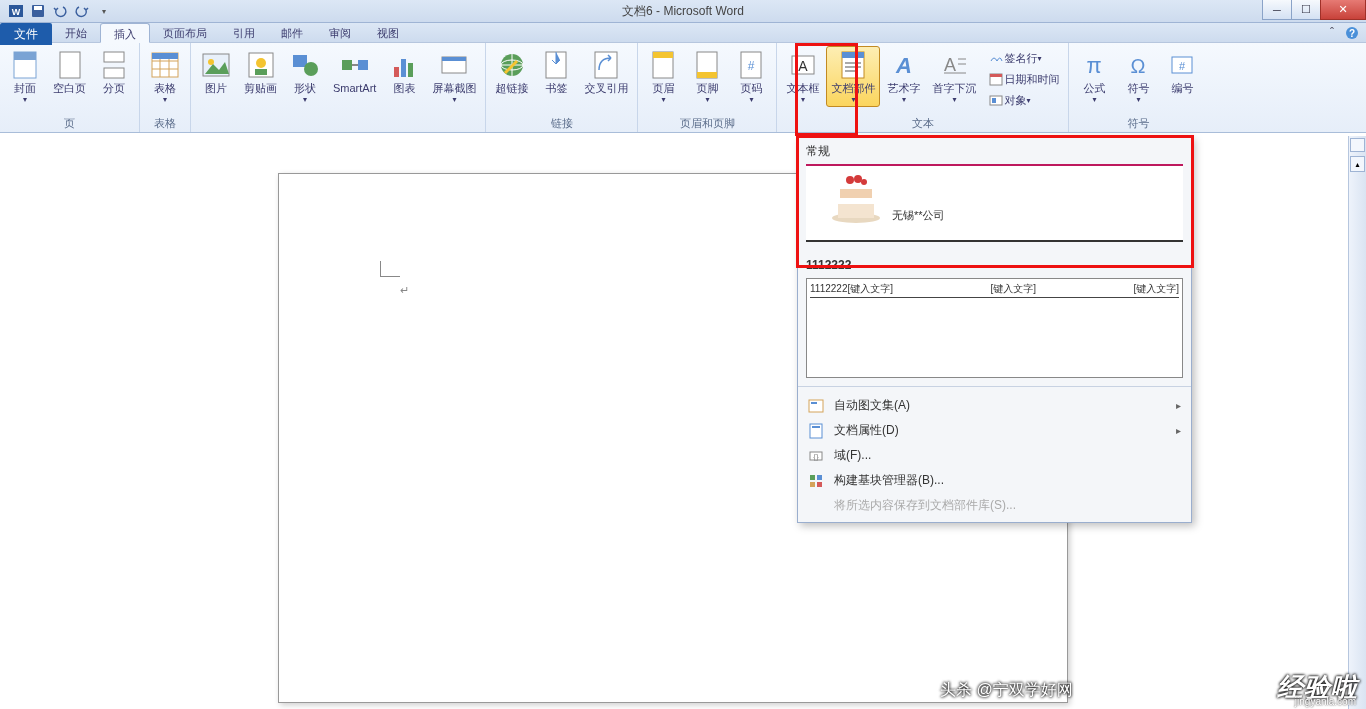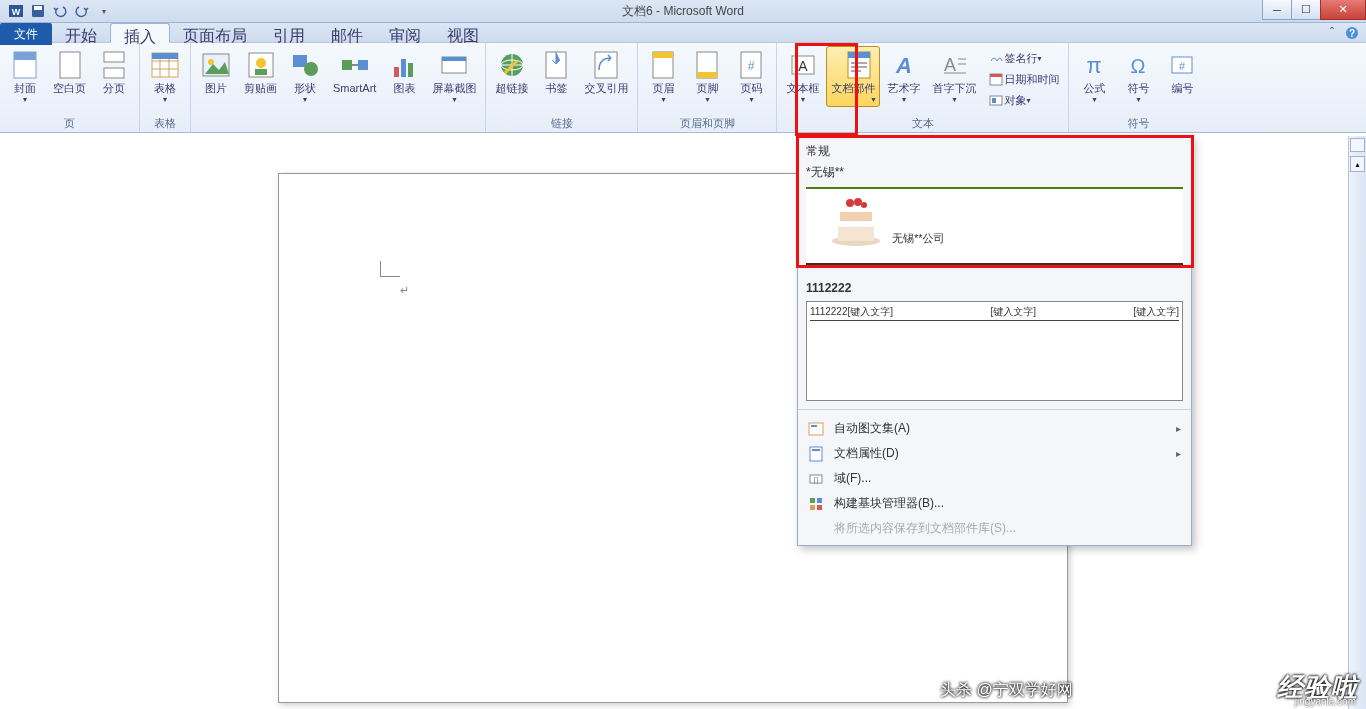--- a/index.html
+++ b/index.html
@@ -12,50 +12,50 @@
 .qat-btn svg { display:block; }
 .titlebar-title { position: absolute; left: 0; right: 0; text-align: center; font-size: 12px; color: #444; pointer-events:none;}
 .win-controls { position: absolute; right: 0; top: 0; display: flex; }
 .win-btn { width: 30px; height: 20px; background: linear-gradient(#f6f9fd,#d4e1f3); border:1px solid #8aa3c8; border-top:none; display:flex; align-items:center; justify-content:center; font-size:11px; color:#334; }
 .win-btn.close { width: 46px; background: linear-gradient(#e67a74,#c8423a); color:#fff; border-color:#a03028; }
 .win-btn.max, .win-btn.min { margin-right:-1px; }
 
 
 .tabbar { height: 20px; background: linear-gradient(#dce7f5,#cddbee); display: flex; padding-left: 0; border-bottom:1px solid #b6c6de; position:relative;}
 .file-tab { background: #1e5cab; color: #fff; font-size: 12px; padding: 3px 14px; height: 22px; display:flex; align-items:center; border-top-left-radius:2px; border-top-right-radius:2px;}
-.tab { font-size: 16px; color: #3b3b6d; padding: 3px 13px; cursor:pointer; }
+.tab { font-size: 11px; color: #3b3b6d; padding: 3px 13px; cursor:pointer; }
 .tab.active { background: #f5f9fe; border:1px solid #9fb4d4; border-bottom:1px solid #f5f9fe; border-top-left-radius:3px; border-top-right-radius:3px; margin-bottom:-1px; }
 .help { position:absolute; right:6px; top:2px; display:flex; gap:4px; }
 .help-btn { width:16px; height:16px; display:flex; align-items:center; justify-content:center; font-size:12px; color:#4a6; }
 
 
 .ribbon { height: 90px; background: linear-gradient(#f5f9fe,#e6eef9); border-bottom:1px solid #a9bdd9; display:flex; }
 .group { border-right:1px solid #c8d6ea; display:flex; flex-direction:column; }
 .group-items { flex:1; display:flex; align-items:flex-start; padding:3px 4px 0 4px; gap:2px;}
 .group-label { height:16px; font-size:11px; color:#5a6c8a; text-align:center; padding-bottom:1px; position:relative;}
 .big-btn { display:flex; flex-direction:column; align-items:center; padding:2px 4px; min-width:38px; border:1px solid transparent; border-radius:3px; cursor:pointer; }
-.big-btn.highlight { background:linear-gradient(#fdeeb3,#fbd55e); border:1px solid #c28a22;align-items:flex-end; }
+.big-btn.highlight { background:linear-gradient(#fdeeb3,#fbd55e); border:1px solid #c28a22; }
 .big-btn .icon-box { width:32px; height:32px; display:flex; align-items:center; justify-content:center; margin-bottom:1px;}
 .big-btn .lbl { font-size:11px; color:#3b3b6d; text-align:center; line-height:13px; white-space:nowrap;}
 .big-btn .arrow { font-size:8px; color:#3b3b6d; }
 .stack { display:flex; flex-direction:column; gap:1px; padding-top:2px;}
 .small-btn { display:flex; align-items:center; font-size:11px; color:#3b3b6d; padding:1px 4px; border:1px solid transparent; border-radius:2px; white-space:nowrap; cursor:pointer;}
 .sm-icon { width:16px; height:16px; display:inline-flex; align-items:center; justify-content:center; }
 
 
 .doc-area { position:absolute; top:136px; left:0; right:18px; bottom:0; background:#fff; }
 .page { position:absolute; left:278px; top:37px; width:790px; height:530px; background:#fff; border:1px solid #999; box-shadow:2px 2px 6px rgba(0,0,0,0.2); }
 .page-corner { position:absolute; left:380px; top:261px; width:20px; height:16px; border-left:1px solid #888; border-bottom:1px solid #888;}
 .cursor-mark { position:absolute; left:400px; top:284px; font-size:11px; color:#888;}
 
 
 .dropdown { position:absolute; left:797px; top:136px; width:395px; background:#f4f6f9; border:1px solid #9aaece; box-shadow:3px 3px 8px rgba(0,0,0,0.25); z-index:10; }
 .dd-header { font-size:12px; font-weight:normal; color:#333; padding:6px 8px 2px 8px; }
 .dd-title { font-size:12px; color:#333; padding:2px 8px 4px 8px; }
-.dd-preview { margin:2px 8px 8px 8px; height:78px; border-top:2px solid #4d7c0f; border-bottom:2px solid #333; position:relative; background:#fff;}
+.dd-preview { margin:2px 8px 8px 8px; height:78px; border-top:2px solid #be185d; border-bottom:2px solid #333; position:relative; background:#fff;}
 .cake { position:absolute; left:22px; top:8px; width:56px; height:50px; }
 .dd-preview-text { position:absolute; left:86px; top:42px; font-size:11px; color:#333;}
 .dd-sec2-title { font-size:12px; font-weight:bold; color:#333; padding:8px 8px 4px 8px;}
 .dd-preview2 { margin:2px 8px 8px 8px; height:100px; border:1px solid #888; background:#fff; padding:3px; font-size:10px; color:#333;}
 .dd-preview2 .row { display:flex; justify-content:space-between; border-bottom:1px solid #444; padding-bottom:1px;}
 .dd-sep { height:1px; background:#c8d2e2; margin:2px 0;}
 .dd-menu { padding:4px 0;}
 .dd-item { display:flex; align-items:center; padding:4px 10px; font-size:12px; color:#333; gap:10px; cursor:pointer;}
 .dd-item.disabled { color:#aaa; cursor:default;}
 .dd-item .arr { margin-left:auto; font-size:10px; color:#666;}
@@ -442,21 +442,20 @@
 </div>
 <div class="page-corner"></div>
 <div class="cursor-mark">↵</div>
 
 <div class="vscroll"></div>
 <div class="ruler-toggle"></div>
 <div class="vscroll-up">▴</div>
 
 <div class="dropdown">
   <div class="dd-header">常规</div>
-  <div class="dd-title">*无锡**</div>
   <div class="dd-preview">
     <svg class="cake" viewBox="0 0 56 50">
       <ellipse cx="28" cy="44" rx="24" ry="5" fill="#e8d8c0"></ellipse>
       <rect x="10" y="28" width="36" height="16" fill="#f4e4d0"></rect>
       <rect x="10" y="24" width="36" height="6" fill="#fff"></rect>
       <rect x="12" y="14" width="32" height="10" fill="#f0d0b0"></rect>
       <rect x="12" y="10" width="32" height="5" fill="#fff"></rect>
       <circle cx="22" cy="6" r="4" fill="#d43a3a"></circle>
       <circle cx="30" cy="5" r="4" fill="#d43a3a"></circle>
       <circle cx="36" cy="8" r="3" fill="#d43a3a"></circle>

